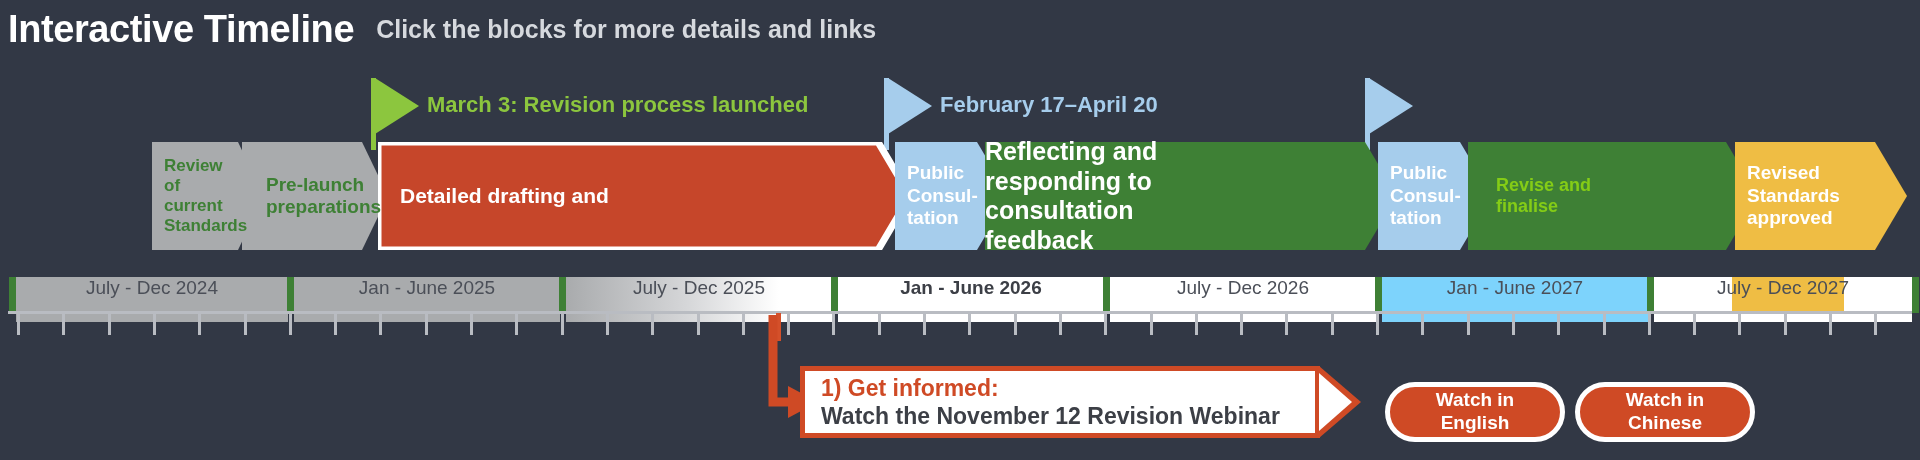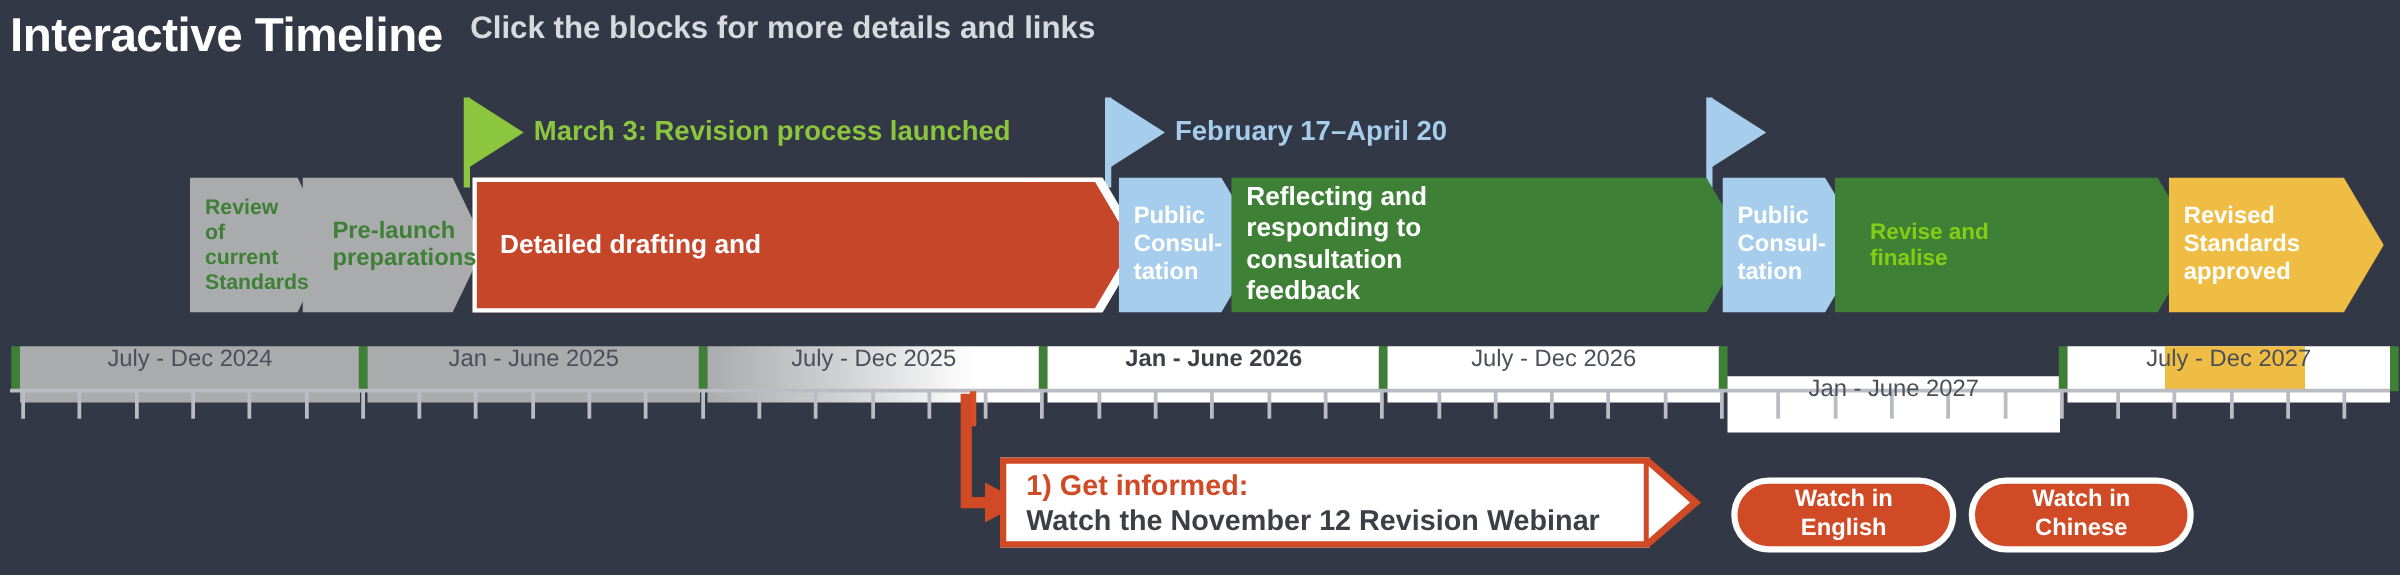--- a/index.html
+++ b/index.html
@@ -6,21 +6,21 @@
   body{
     width:1920px;height:460px;
     background:#323845;
     font-family:"Liberation Sans", sans-serif;
     overflow:hidden;
     position:relative;
   }
   .stage{position:absolute;left:0;top:0;width:1920px;height:460px;}
 
   
-  .header{position:absolute;left:8px;top:8px;display:flex;align-items:flex-start;gap:22px;}
+  .header{position:absolute;left:8px;top:8px;display:flex;align-items:center;gap:22px;}
   .title{font-size:38px;font-weight:bold;color:#ffffff;letter-spacing:-0.4px;}
   .subtitle{font-size:25px;color:#d6d9de;font-weight:700;}
 
   
   .flag{position:absolute;}
   .flag .pole{position:absolute;left:0;top:0;width:5px;background:#8cc63e;}
   .flag .banner{position:absolute;left:4px;top:0;width:0;height:0;
     border-top:28px solid transparent;border-bottom:28px solid transparent;}
   .flag-label{position:absolute;font-weight:bold;font-size:22px;white-space:nowrap;}
 
@@ -129,21 +129,21 @@
         <div class="txt" style="color: rgb(255, 255, 255); font-size: 19px; margin-left: 12px; max-width: 74px;">
           <div>Public</div>
           <div>Consul-</div>
           <div>tation</div>
         </div>
       </div>
       <div class="blk" style="left: 985px; width: 412px;">
         <svg class="arrowshape" viewBox="0 0 412 108" preserveAspectRatio="none">
           <polygon points="0,0 380,0 412,54 380,108 0,108" fill="#3e8035"></polygon>
         </svg>
-        <div class="txt" style="color: rgb(255, 255, 255); font-size: 21px; margin-left: 12px; max-width: 372px;">
+        <div class="txt" style="color: rgb(255, 255, 255); font-size: 25px; max-width: 372px;">
           <div>Reflecting and</div>
           <div>responding to</div>
           <div>consultation</div>
           <div>feedback</div>
         </div>
       </div>
       <div class="blk" style="left: 1378px; width: 114px;">
         <svg class="arrowshape" viewBox="0 0 114 108" preserveAspectRatio="none">
           <polygon points="0,0 82,0 114,54 82,108 0,108" fill="#a6cdec"></polygon>
         </svg>
@@ -189,21 +189,21 @@
       </div>
       <div class="sep" style="left: 823px;"></div>
       <div class="axisseg" style="left: 830px; width: 266px; background: rgb(255, 255, 255); font-weight: bold; color: rgb(60, 63, 70);">
         <span style="position: relative; z-index: 2;">Jan - June 2026</span>
       </div>
       <div class="sep" style="left: 1095px;"></div>
       <div class="axisseg" style="left: 1102px; width: 266px; background: rgb(255, 255, 255);">
         <span style="position: relative; z-index: 2;">July - Dec 2026</span>
       </div>
       <div class="sep" style="left: 1367px;"></div>
-      <div class="axisseg" style="left: 1374px; width: 266px; background: #ffffff; margin-top: 24px;">
+      <div class="axisseg" style="left: 1374px; width: 266px; background: #7dd3fc;">
         <span style="position: relative; z-index: 2;">Jan - June 2027</span>
       </div>
       <div class="sep" style="left: 1639px;"></div>
       <div class="axisseg" style="left: 1646px; width: 258px; background: rgb(255, 255, 255);">
         <div style="position: absolute; left: 78px; top: 0px; width: 112px; height: 36px; background: rgb(239, 189, 68);"></div>
         <span style="position: relative; z-index: 2;">July - Dec 2027</span>
       </div>
       <div class="sep" style="left: 1904px;"></div>
     </div>
   <div class="axisline"></div>

